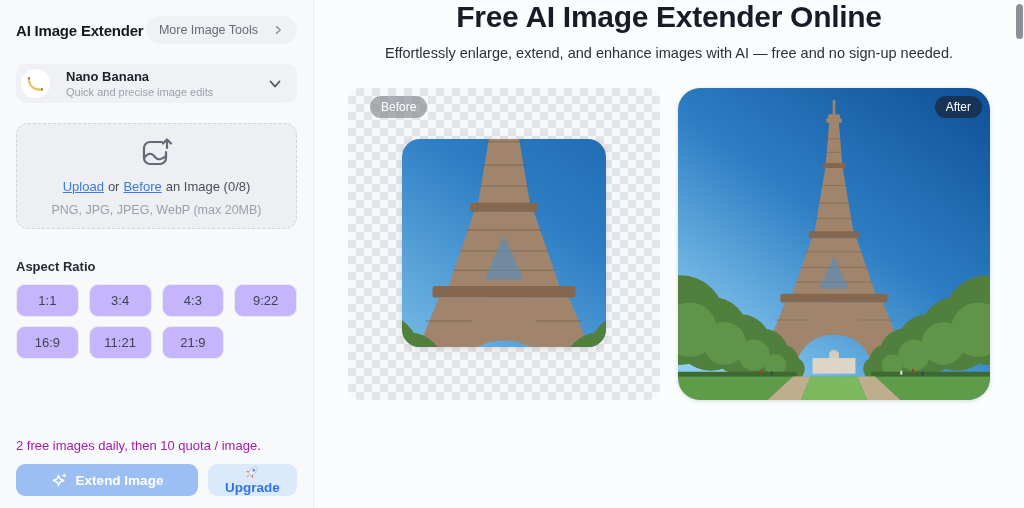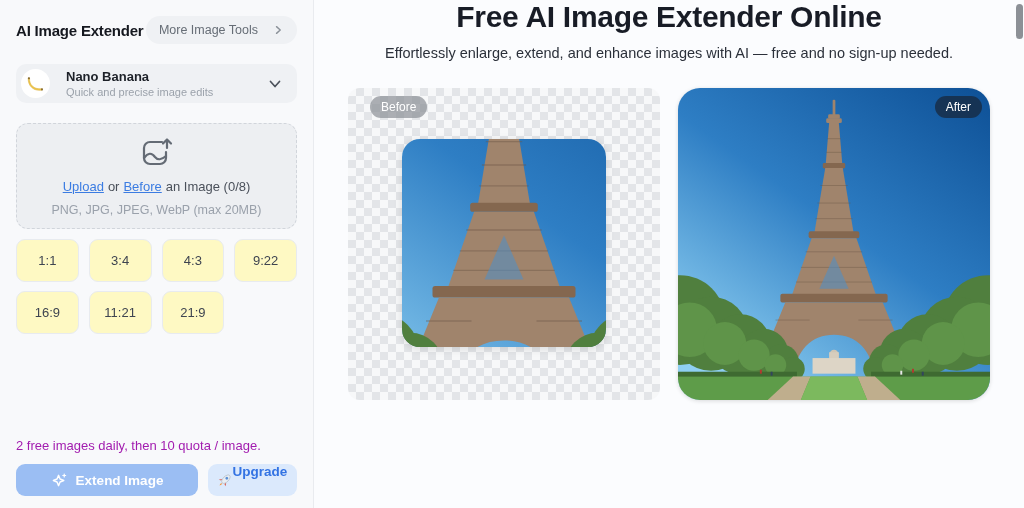--- a/index.html
+++ b/index.html
@@ -56,22 +56,22 @@
   }
   .upload-line { display: flex; align-items: baseline; gap: 4px; font-size: 13px; color: #4a505a; }
   .upload-link { color: #3b7ce2; text-decoration: underline; cursor: pointer; }
   .upload-formats { font-size: 12.5px; color: #9aa1ab; }
   .aspect-label { margin-top: 30px; font-size: 13px; font-weight: bold; color: #272c34; }
   .aspect-grid {
     margin-top: 10px;
     display: grid; grid-template-columns: repeat(4, 1fr); gap: 9px 10px;
   }
   .aspect-btn {
-    height: 43px;
-    background: #fef9c3;
+    height: 33px;
+    background: #c4b5fd;
     border: 1px solid #e8ebef;
     border-radius: 9px;
     font-size: 13px; color: #3e4450;
     font-family: inherit;
     display: flex; align-items: center; justify-content: center;
     cursor: pointer;
   }
   .sidebar-spacer { flex: 1; }
   .quota-note { font-size: 13px; color: #a21caf; margin-bottom: 11px; }
   .actions-row { display: flex; gap: 10px; }
@@ -83,20 +83,21 @@
     display: flex; align-items: center; justify-content: center; gap: 8px;
     cursor: pointer;
   }
   .upgrade-btn {
     width: 89px; height: 32px;
     background: #dbe9fc; color: #3373e3;
     border: none; border-radius: 9px;
     font-size: 13.5px; font-weight: bold; font-family: inherit;
     display: flex; justify-content: center; 
     cursor: pointer;
+    flex-direction: column;
   }
   
   .main {
     flex: 1;
     position: relative;
   }
   .main-title { text-align: center; font-size: 30px; font-weight: bold; color: #181c26; letter-spacing: -0.3px; }
   .main-subtitle { text-align: center; font-size: 14.5px; color: #2b303a; margin-top: 11px; }
   .compare-row { display: flex; justify-content: center; gap: 18px; margin-top: 27px; }
   .panel { width: 312px; height: 312px; border-radius: 12px; position: relative; }
@@ -266,20 +267,21 @@
     </span>
     <div class="upload-line">
       <span class="upload-link">Upload</span>
       <span>or</span>
       <span class="upload-link">Before</span>
       <span>an Image (0/8)</span>
     </div>
     <div class="upload-formats">PNG, JPG, JPEG, WebP (max 20MB)</div>
   </div>
 
+  <div class="aspect-label">Aspect Ratio</div>
   <div class="aspect-grid">
     <button class="aspect-btn">1:1</button>
     <button class="aspect-btn">3:4</button>
     <button class="aspect-btn">4:3</button>
     <button class="aspect-btn">9:22</button>
     <button class="aspect-btn">16:9</button>
     <button class="aspect-btn">11:21</button>
     <button class="aspect-btn">21:9</button>
   </div>
 

